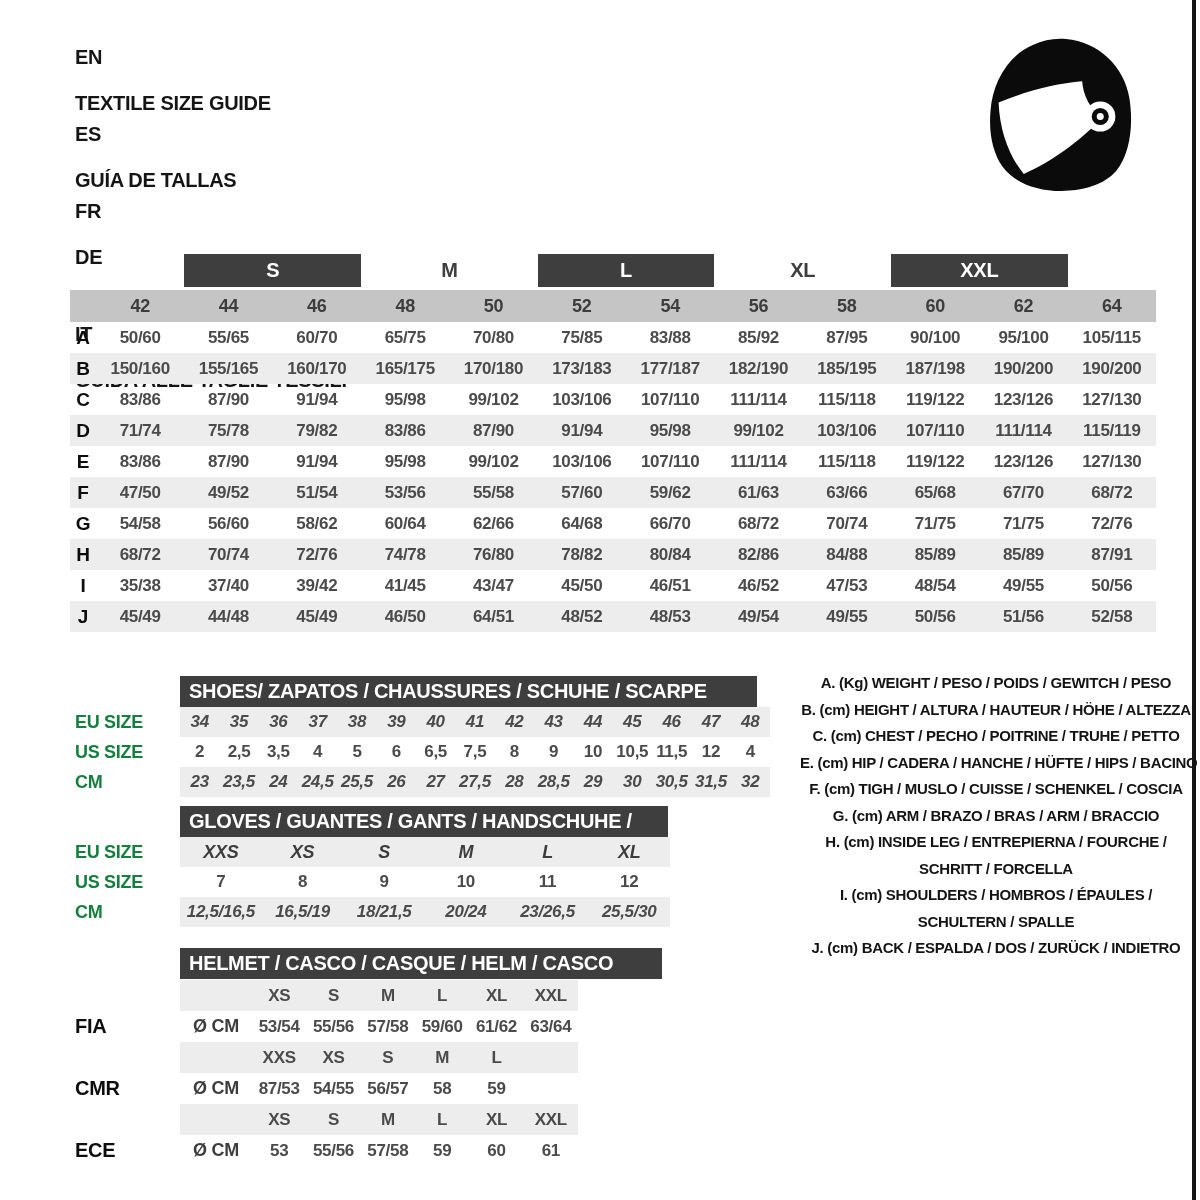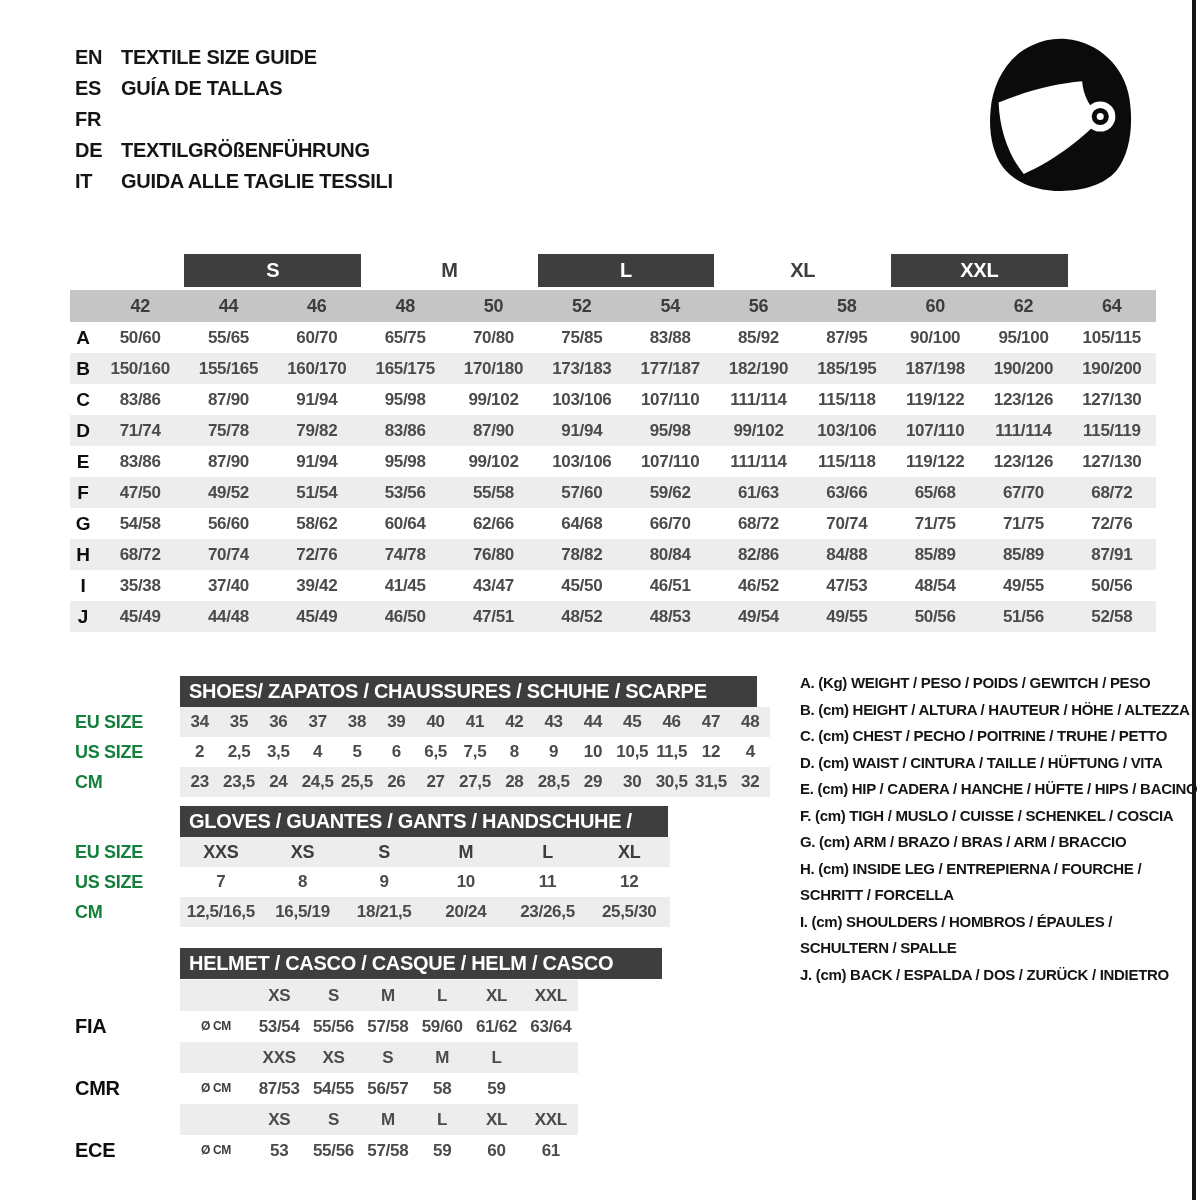--- a/index.html
+++ b/index.html
@@ -1,21 +1,21 @@
 <!DOCTYPE html>
 <html><head>
 <meta charset="utf-8">
 <style>
   html,body{margin:0;padding:0;background:#fff;}
   .page{position:relative;width:1200px;height:1200px;background:#ffffff;overflow:hidden;
         font-family:"Liberation Sans",sans-serif;font-weight:bold;letter-spacing:-0.3px;color:#1a1a1a;}
 
   
   #langList{position:absolute;left:75px;top:42px;}
-  .lang-row{display:flex;line-height:31px;font-size:20px;color:#151515;}
+  .lang-row{display:flex;line-height:31px;font-size:20px;color:#151515;flex-direction:column;}
   .lang-code{width:46px;flex:0 0 46px;}
 
   
   #helmetIcon{position:absolute;left:985px;top:36px;}
 
   
   .right-line{position:absolute;left:1192px;top:0;width:4px;height:1200px;background:#141414;}
 
   
   #mainTable{position:absolute;left:70px;top:254px;width:1086px;}
@@ -29,35 +29,35 @@
   .trow{height:31px;}
   .trow .cell{line-height:31px;font-size:17px;color:#4b4b4b;}
   .trow .lbl{font-size:19px;color:#0d0d0d;}
   .trow.alt{background:#ededed;}
 
   
   .sec-bar{position:absolute;height:31px;background:#3e3e3e;color:#fff;line-height:31px;
            padding-left:9px;font-size:20px;box-sizing:border-box;}
   .sec-rows{position:absolute;}
   .srow{display:flex;height:30px;align-items:center;}
-  .srow.stripe{background:#ededed;}
+  .srow.stripe{background:#ededed;font-style:italic;}
   .scell{flex:1;text-align:center;font-size:17px;color:#4b4b4b;line-height:30px;}
   .sizecell{color:#3d3d3d;font-size:18px;}
   .sec-labels{position:absolute;left:75px;}
   .sec-label{height:30px;line-height:30px;font-size:18px;color:#15803d;}
 
   
   .hrow{display:flex;height:31px;align-items:center;}
   .hrow.stripe{background:#ededed;}
-  .hunit{flex:0 0 72px;text-align:center;font-size:12px;color:#3d3d3d;line-height:31px;}
+  .hunit{flex:0 0 72px;text-align:center;font-size:18px;color:#3d3d3d;line-height:31px;}
   .hcell{flex:1;text-align:center;font-size:17px;color:#4b4b4b;line-height:31px;}
   .hlabel{position:absolute;left:75px;height:31px;line-height:31px;font-size:20px;color:#0d0d0d;}
 
   
-  #legend{position:absolute;left:800px;top:670px;width:392px;}
+  #legend{position:absolute;left:800px;top:670px;width:392px;text-align:center;}
   .leg-line{font-size:15px;line-height:26.5px;color:#141414;white-space:nowrap;}
 </style>
 </head>
 <body>
 
 <div class="page">
 
   <div id="langList">
       <div class="lang-row">
         <span class="lang-code">EN</span>
@@ -249,21 +249,21 @@
           <div class="cell">48/54</div>
           <div class="cell">49/55</div>
           <div class="cell">50/56</div>
         </div>
         <div class="trow ggrid alt">
           <div class="cell lbl">J</div>
           <div class="cell">45/49</div>
           <div class="cell">44/48</div>
           <div class="cell">45/49</div>
           <div class="cell">46/50</div>
-          <div class="cell">47/51</div>
+          <div class="cell">64/51</div>
           <div class="cell">48/52</div>
           <div class="cell">48/53</div>
           <div class="cell">49/54</div>
           <div class="cell">49/55</div>
           <div class="cell">50/56</div>
           <div class="cell">51/56</div>
           <div class="cell">52/58</div>
         </div>
       </div>
   </div>
@@ -421,21 +421,20 @@
         <div class="hcell">59</div>
         <div class="hcell">60</div>
         <div class="hcell">61</div>
       </div>
     </div>
 
   <div id="legend">
       <div class="leg-line">A. (Kg) WEIGHT / PESO / POIDS / GEWITCH / PESO</div>
       <div class="leg-line">B. (cm) HEIGHT / ALTURA / HAUTEUR / HÖHE / ALTEZZA</div>
       <div class="leg-line">C. (cm) CHEST / PECHO / POITRINE / TRUHE / PETTO</div>
-      <div class="leg-line">D. (cm) WAIST / CINTURA / TAILLE / HÜFTUNG / VITA</div>
       <div class="leg-line">E. (cm) HIP / CADERA / HANCHE / HÜFTE / HIPS / BACINO</div>
       <div class="leg-line">F. (cm) TIGH / MUSLO / CUISSE / SCHENKEL / COSCIA</div>
       <div class="leg-line">G. (cm) ARM / BRAZO / BRAS / ARM / BRACCIO</div>
       <div class="leg-line">H. (cm) INSIDE LEG / ENTREPIERNA / FOURCHE /</div>
       <div class="leg-line">SCHRITT / FORCELLA</div>
       <div class="leg-line">I. (cm) SHOULDERS / HOMBROS / ÉPAULES /</div>
       <div class="leg-line">SCHULTERN / SPALLE</div>
       <div class="leg-line">J. (cm) BACK / ESPALDA / DOS / ZURÜCK / INDIETRO</div>
     </div>
 

